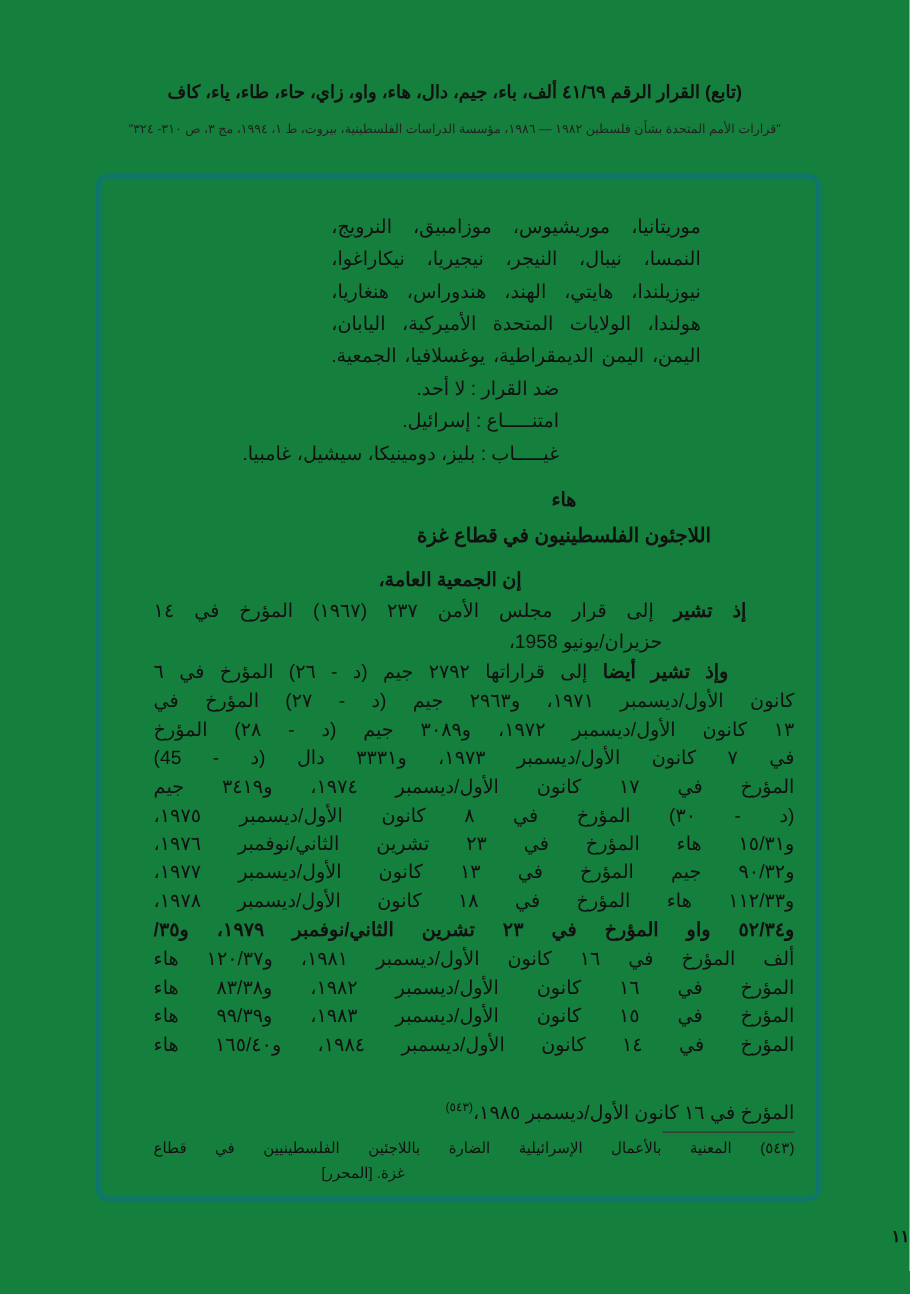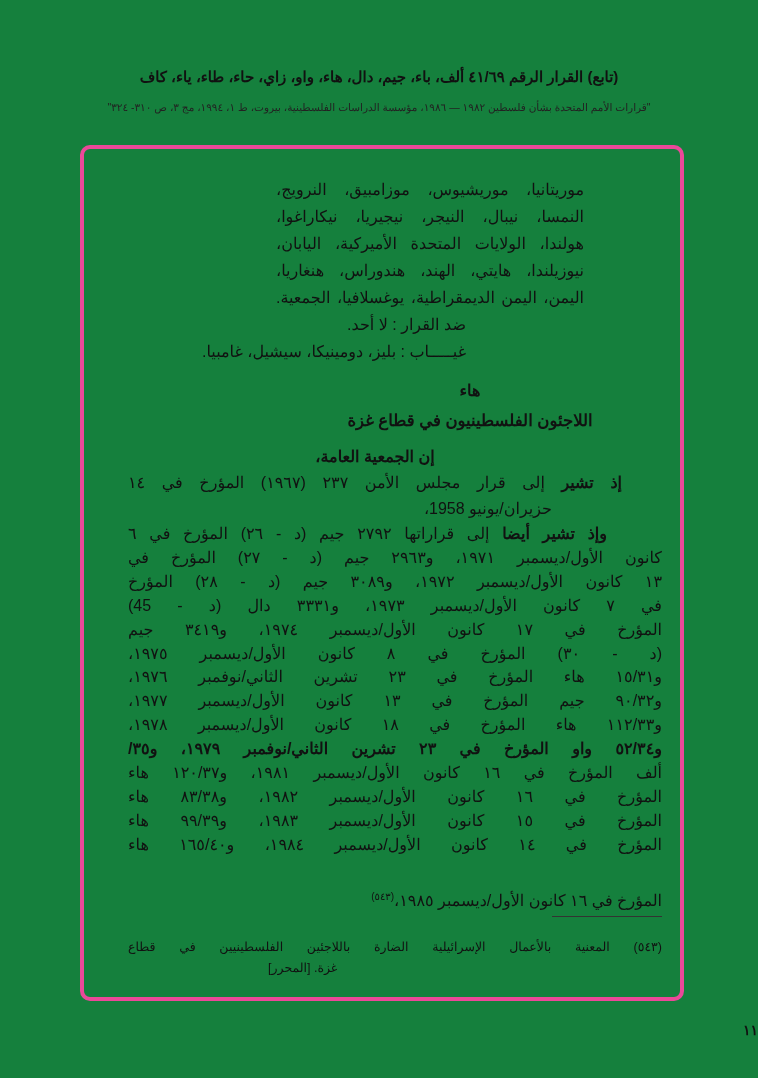--- a/index.html
+++ b/index.html
@@ -3,67 +3,68 @@
 <meta charset="utf-8">
 <style>
   html,body{margin:0;padding:0;background:#e8e8e8;}
   .page{position:relative;width:758px;height:1078px;background:#15803d;overflow:hidden;
         font-family:Liberation Sans, sans-serif;color:#111;}
   .hdr1{position:absolute;top:68px;left:0;right:0;text-align:center;
         font-size:15px;font-weight:bold;direction:rtl;}
   .hdr2{position:absolute;top:101px;left:0;right:0;text-align:center;
         font-size:10.5px;direction:rtl;color:#222;}
   .greenbox{position:absolute;left:80px;top:145px;width:604px;height:856px;
-        box-sizing:border-box;border:4px solid #ec4899;border-radius:10px;}
+        box-sizing:border-box;border:4px solid #0f766e;border-radius:10px;}
   .content{position:absolute;inset:0;padding:27px 18px 0 44px;direction:rtl;
         font-size:16px;line-height:27px;}
   .countries{margin-right:78px;margin-left:148px;}
   .countries div{text-align:justify;text-align-last:justify;}
   .votes{margin-right:0;}
   .votes div{margin-right:196px;text-align:right;white-space:nowrap;}
   .sect-letter{margin-top:12px;text-align:center;padding-left:150px;font-weight:bold;}
   .sect-title{margin-top:3px;text-align:center;padding-left:150px;font-weight:bold;font-size:16.5px;}
   .opening{margin-top:9px;text-align:center;padding-right:40px;font-weight:bold;}
   .para{line-height:26px;}
   .p2{line-height:23.9px;}
   .jl{text-align:justify;text-align-last:justify;}
   .rl{text-align:right;margin-top:28px;}
   .ind40{padding-right:40px;}
   .ind55{padding-right:55px;}
   .short2{padding-right:110px;text-align:right;}
   .boldline{font-weight:bold;}
   b.lead{font-weight:bold;}
   sup{font-size:10px;}
   .fnsep{margin:3px 0 0 auto;width:110px;height:0;border-top:1px solid #333;}
-  .footnote{font-size:12.5px;line-height:21px;margin-top:20px;}
+  .footnote{font-size:12.5px;line-height:21px;margin-top:3px;}
   .fn2{padding-left:0;margin-left:140px;text-align:left;}
   .pagenum{position:absolute;top:1022px;left:0;right:0;text-align:right;
         font-size:14px;font-weight:bold;}
 </style>
 </head>
 <body>
 
 <div class="page">
 
   <div class="hdr1">(تابع) القرار الرقم ٤١/٦٩ ألف، باء، جيم، دال، هاء، واو، زاي، حاء، طاء، ياء، كاف</div>
   <div class="hdr2">"قرارات الأمم المتحدة بشأن فلسطين ١٩٨٢ — ١٩٨٦، مؤسسة الدراسات الفلسطينية، بيروت، ط ١، ١٩٩٤، مج ٣، ص ٣١٠- ٣٢٤"</div>
 
   <div class="greenbox">
     <div class="content">
 
       <div class="countries">
         <div>موريتانيا، موريشيوس، موزامبيق، النرويج،</div>
         <div>النمسا، نيبال، النيجر، نيجيريا، نيكاراغوا،</div>
+        <div>نيوزيلندا، هايتي، الهند، هندوراس، هنغاريا،</div>
         <div>هولندا، الولايات المتحدة الأميركية، اليابان،</div>
-        <div>نيوزيلندا، هايتي، الهند، هندوراس، هنغاريا،</div>
         <div>اليمن، اليمن الديمقراطية، يوغسلافيا، الجمعية.</div>
       </div>
 
       <div class="votes">
         <div>ضد القرار : لا أحد.</div>
+        <div>امتنـــــاع : إسرائيل.</div>
         <div>غيـــــاب : بليز، دومينيكا، سيشيل، غامبيا.</div>
       </div>
 
       <div class="sect-letter">هاء</div>
       <div class="sect-title">اللاجئون الفلسطينيون في قطاع غزة</div>
 
       <div class="opening">إن الجمعية العامة،</div>
 
       <div class="para">
         <div class="jl ind40"><b class="lead">إذ تشير</b><span> إلى قرار مجلس الأمن ٢٣٧ (١٩٦٧) المؤرخ في ١٤</span></div>

